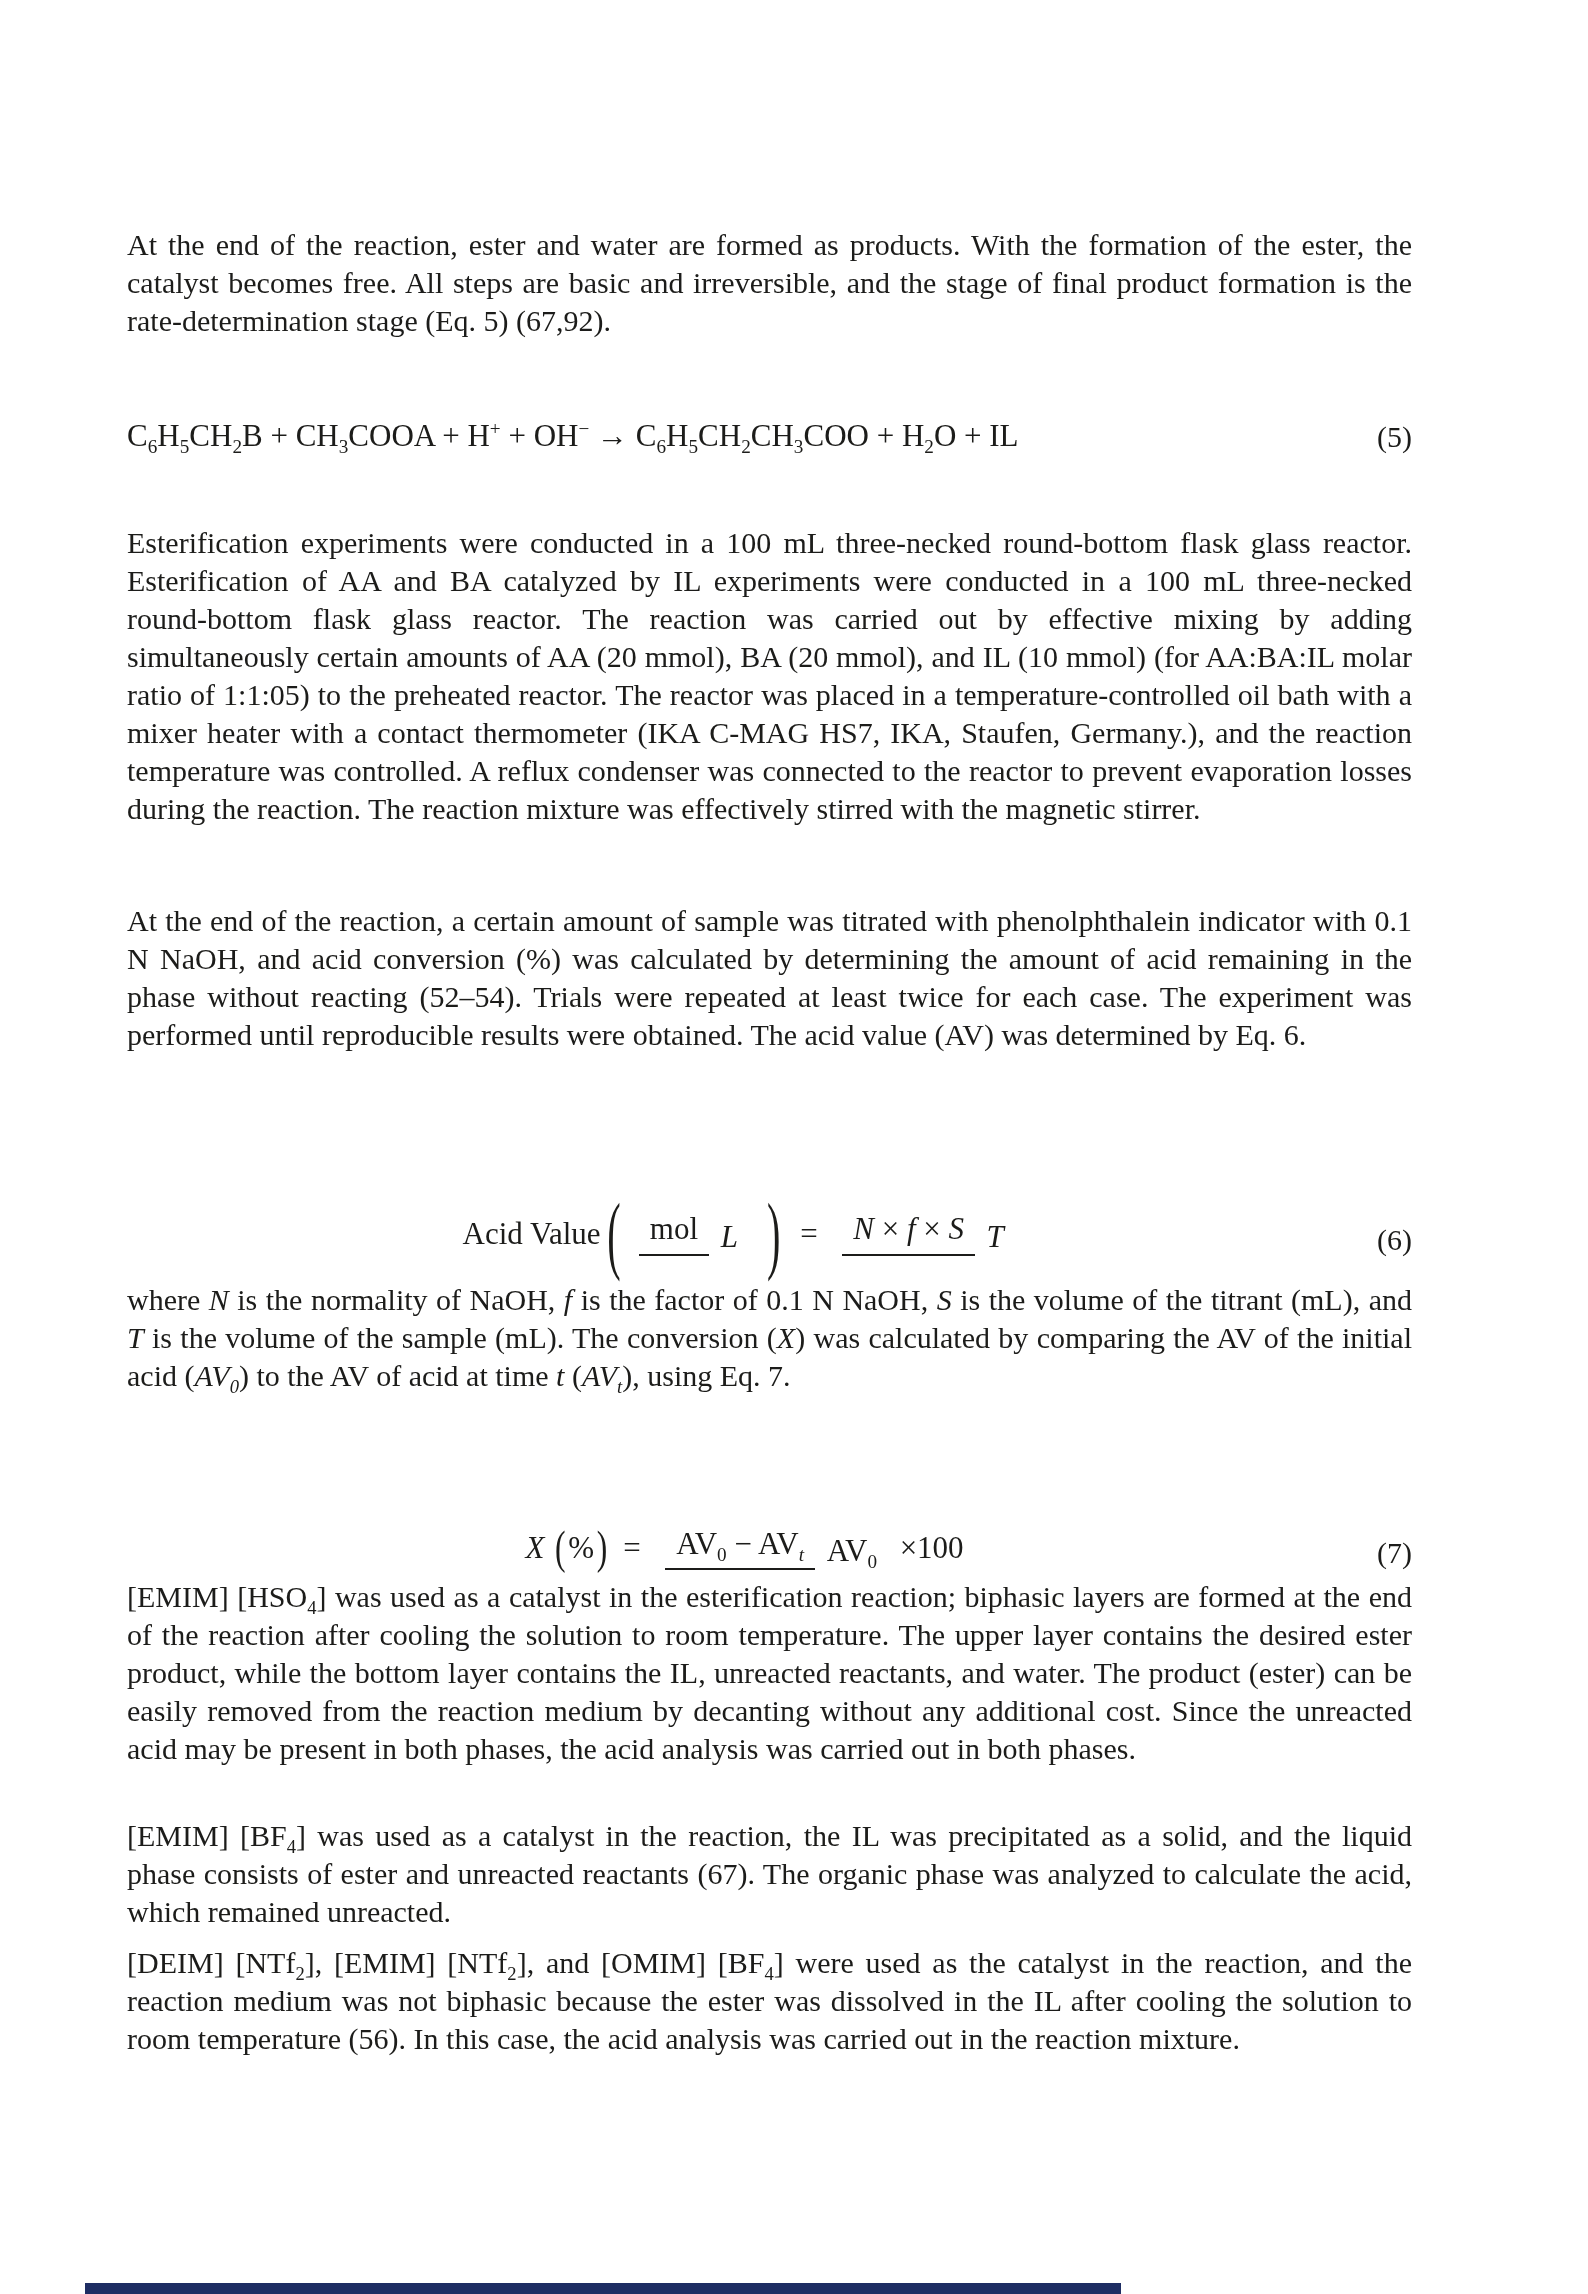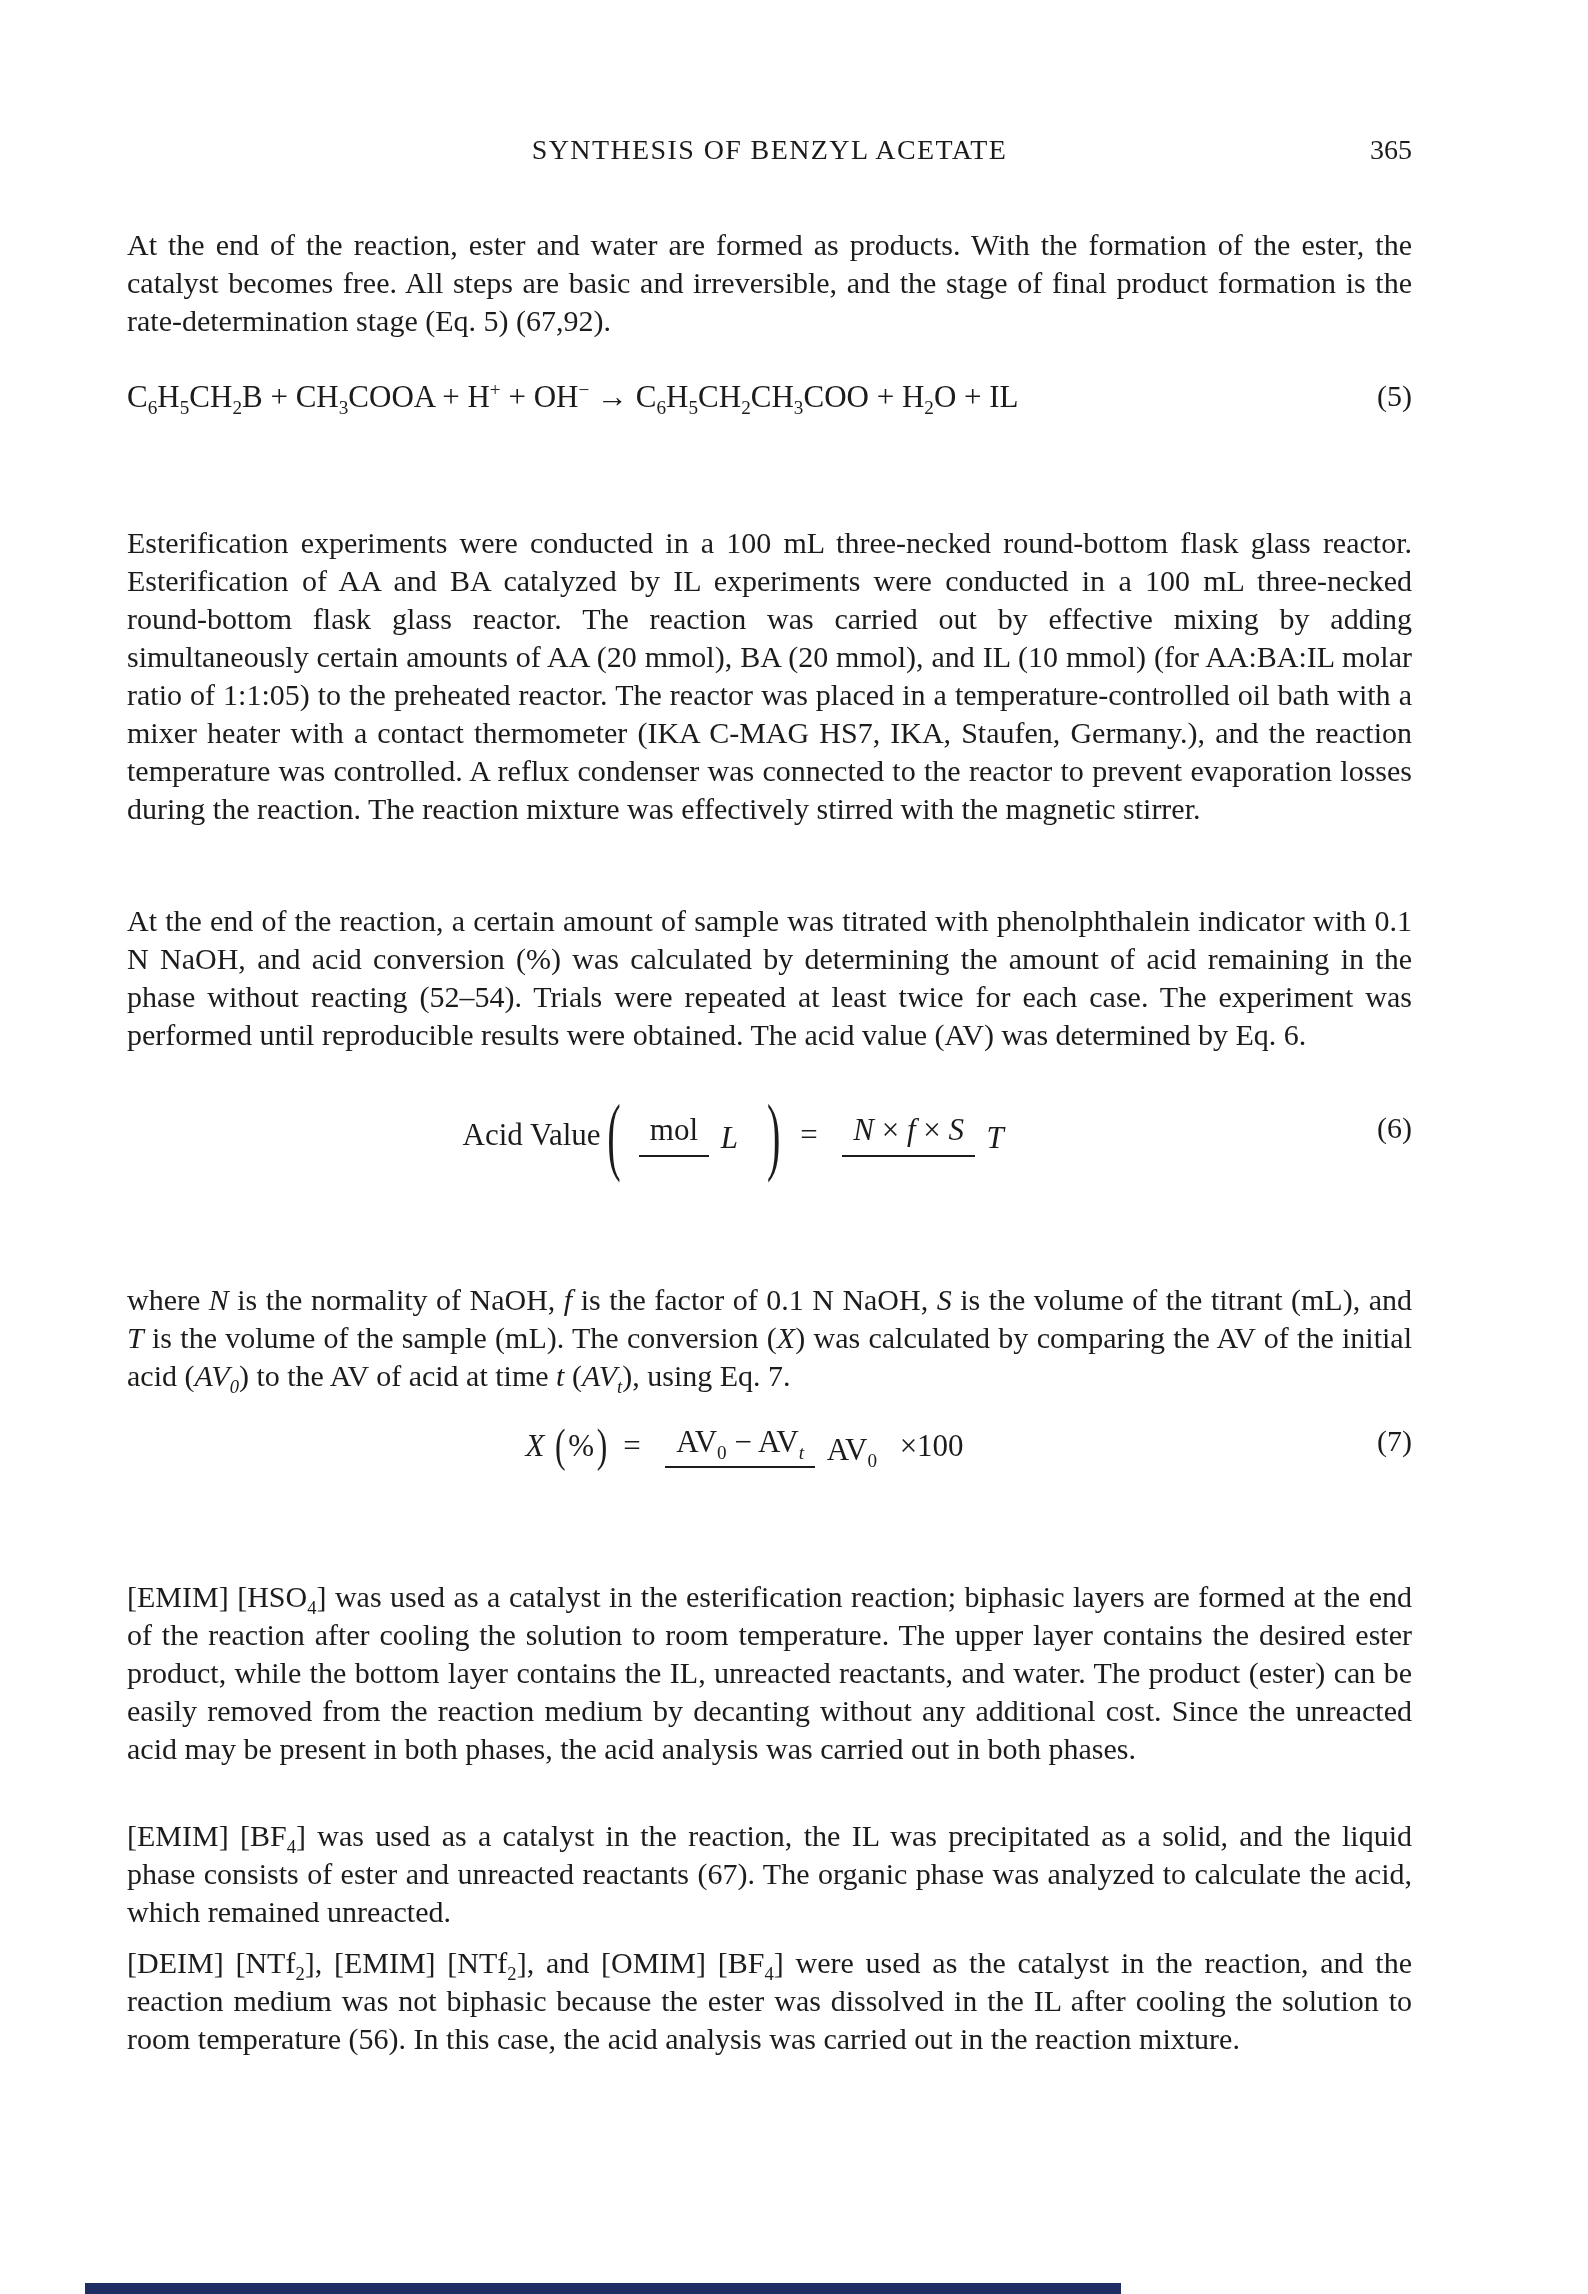--- a/index.html
+++ b/index.html
@@ -24,44 +24,40 @@
   }
   .section-heading{
     position:absolute;left:127px;width:1285px;
     font-size:25.4px;letter-spacing:0.5px;
   }
   .it{font-style:italic;}
   .sb{font-size:0.62em;vertical-align:-0.38em;line-height:0;}
   .sp{font-size:0.62em;vertical-align:0.55em;line-height:0;}
   .equation{
     position:absolute;left:127px;width:1285px;
-    display:flex;align-items:flex-start;font-size:31px;gap:15px;
+    display:flex;align-items:flex-end;font-size:31px;gap:15px;
   }
   .eq-body{flex:1;display:flex;align-items:center;white-space:nowrap;}
   .eq-center{justify-content:center;}
   .eq-left{justify-content:flex-start;}
   .eq-chunk{display:inline-block;white-space:pre;}
   .eq-num{font-size:30px;}
   .frac{display:inline-flex;flex-direction:row;align-items:center;margin:0 11.3px;line-height:1.15;}
   .frac .num{padding:0 11.3px 6.6px;border-bottom:2.4px solid #1c1c1a;text-align:center;white-space:pre;}
   .frac .den{padding:6.6px 11.3px 0;text-align:center;white-space:pre;}
   .tall-paren{font-size:1.3em;transform:scaleY(2.15);display:inline-block;margin:0 6.6px;}
   .mid-paren{font-size:1.02em;transform:scaleY(1.5);display:inline-block;margin:0 2.8px;}
   .eqsign{margin:0 13px;}
   .footer-bar{position:absolute;left:85px;bottom:0;width:1036px;height:12.2px;}
 </style>
 </head>
 <body>
 
 <div class="page">
 
-  <header class="pg-header">
-    <div class="running-title">SYNTHESIS OF BENZYL ACETATE</div>
-    <div class="page-number">365</div>
-  </header>
 
   <p class="body-par" style="top:226px"><span>At the end of the reaction, ester and water are formed as products. With the formation of the ester, the catalyst becomes free. All steps are basic and irreversible, and the stage of final product formation is the rate-determination stage (Eq. 5) (67,92).</span></p>
 
   <div class="equation" style="top:379px;height:75px">
     <div class="eq-body eq-left">
       <span class="eq-chunk"><span>C</span><span class="sb">6</span><span>H</span><span class="sb">5</span><span>CH</span><span class="sb">2</span><span>B + CH</span><span class="sb">3</span><span>COOA + H</span><span class="sp">+</span><span> + OH</span><span class="sp">−</span><span> → C</span><span class="sb">6</span><span>H</span><span class="sb">5</span><span>CH</span><span class="sb">2</span><span>CH</span><span class="sb">3</span><span>COO + H</span><span class="sb">2</span><span>O + IL</span></span>
     </div>
     <div class="eq-num">(5)</div>
   </div>
 

